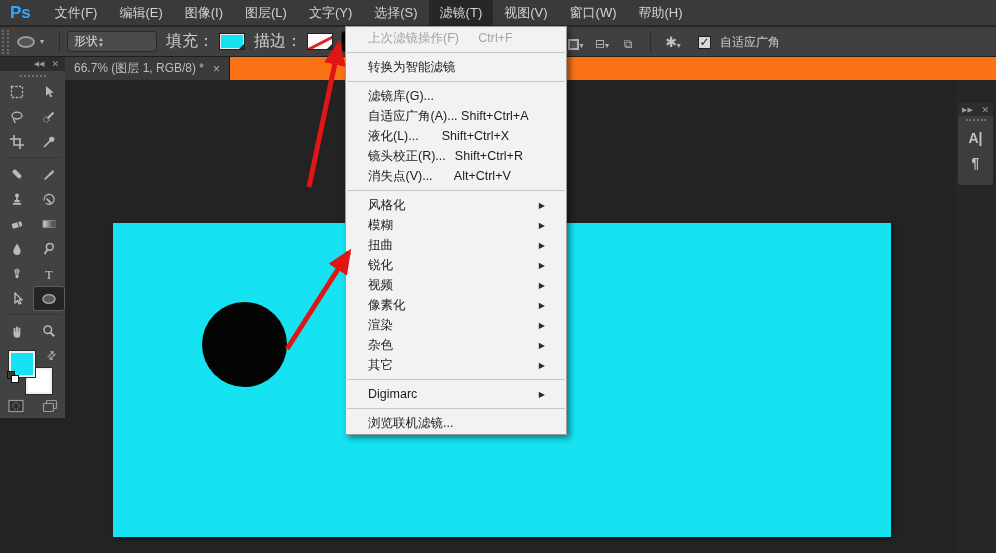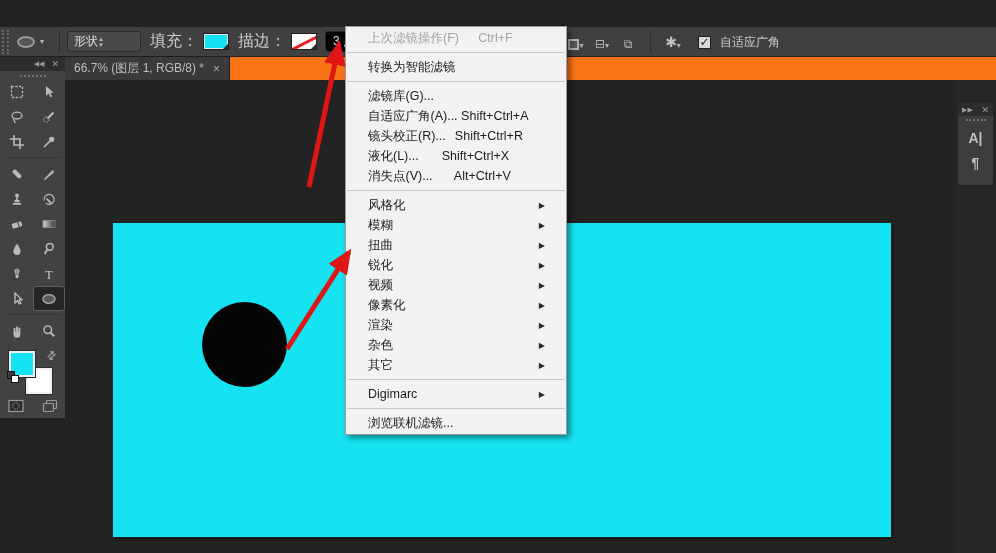--- a/index.html
+++ b/index.html
@@ -16,21 +16,21 @@
 
   
   .optionsbar { position:absolute; left:0; top:27px; width:996px; height:30px; background:#404040;
                 display:flex; align-items:center; border-bottom:1px solid #1e1e1e; z-index:20; }
   .grip-v { width:7px; height:24px; margin-left:2px; border-left:2px dotted #6b6b6b; border-right:2px dotted #6b6b6b; }
   .opt-sep { width:1px; height:22px; background:#2c2c2c; margin:0 7px; }
   .tool-preset { display:flex; align-items:center; gap:5px; padding:0 8px; }
   .ellipse-glyph { width:18px; height:12px; border:2px solid #9a9a9a; border-radius:50%; background:#555; }
   .dd-arrow { color:#b5b5b5; font-size:8px; }
   .mode-select { background:#4a4a4a; border:1px solid #2b2b2b; border-radius:3px; color:#ddd; font-size:12px;
-                 height:21px; width:74px; display:flex; align-items:center; padding:0 6px; }
+                 height:21px; width:90px; display:flex; align-items:center; padding:0 6px; }
   .spin { color:#c0c0c0; font-size:6px; line-height:6px; text-align:center; }
   .opt-label { color:#cccccc; font-size:16px; margin:0 5px 0 9px; }
   .swatch { position:relative; width:26px; height:17px; border:1px solid #1f1f1f; background:#fff; }
   .swatch .corner { position:absolute; right:0; bottom:0; width:0; height:0;
                     border-left:5px solid transparent; border-bottom:5px solid #2b2b2b; }
   .swatch-fill { background:#15e3f2; box-shadow:inset 0 0 0 1px #e8e8e8; }
   .swatch-stroke { background:#fdfdfd; overflow:hidden; }
   .swatch-stroke .redline { position:absolute; left:-3px; top:7px; width:34px; height:3px; background:#e02222; transform:rotate(-27deg); }
   .pt-field { background:#000000; border:1px solid #272727; border-radius:3px 0 0 3px; color:#ddd; font-size:12px;
               height:21px; width:58px; display:flex; align-items:center; padding:0 7px; margin-left:8px; }
@@ -100,20 +100,33 @@
   .menu-sep { border-top:1px solid #c6c6c6; margin:4px 1px; }
 
   
   .arrows { position:absolute; left:0; top:0; width:996px; height:553px; z-index:60; pointer-events:none; }
 </style>
 </head>
 <body>
 
 <div id="stage">
 
+  <div class="menubar">
+    <span class="ps-logo">Ps</span>
+    <span class="menubar-item">文件(F)</span>
+    <span class="menubar-item">编辑(E)</span>
+    <span class="menubar-item">图像(I)</span>
+    <span class="menubar-item">图层(L)</span>
+    <span class="menubar-item">文字(Y)</span>
+    <span class="menubar-item">选择(S)</span>
+    <span class="menubar-item active">滤镜(T)</span>
+    <span class="menubar-item">视图(V)</span>
+    <span class="menubar-item">窗口(W)</span>
+    <span class="menubar-item">帮助(H)</span>
+  </div>
 
   <div class="optionsbar">
     <div class="grip-v"></div>
     <div class="tool-preset">
       <div class="ellipse-glyph"></div>
       <span class="dd-arrow">▾</span>
     </div>
     <div class="opt-sep"></div>
     <div class="mode-select">
       <span>形状</span>
@@ -370,27 +383,27 @@
     <div class="menu-row">
       <span>滤镜库(G)...</span>
         <span class="sub-arrow"></span>
     </div>
     <div class="menu-row">
       <span>自适应广角(A)...</span>
         <span class="shortcut">Shift+Ctrl+A</span>
         <span class="sub-arrow"></span>
     </div>
     <div class="menu-row">
+      <span>液化(L)...</span>
+        <span class="shortcut">Shift+Ctrl+X</span>
+        <span class="sub-arrow"></span>
+    </div>
+    <div class="menu-row">
       <span>镜头校正(R)...</span>
         <span class="shortcut">Shift+Ctrl+R</span>
-        <span class="sub-arrow"></span>
-    </div>
-    <div class="menu-row">
-      <span>液化(L)...</span>
-        <span class="shortcut">Shift+Ctrl+X</span>
         <span class="sub-arrow"></span>
     </div>
     <div class="menu-row">
       <span>消失点(V)...</span>
         <span class="shortcut">Alt+Ctrl+V</span>
         <span class="sub-arrow"></span>
     </div>
     <div class="menu-sep"></div>
     <div class="menu-row">
       <span>风格化</span>

